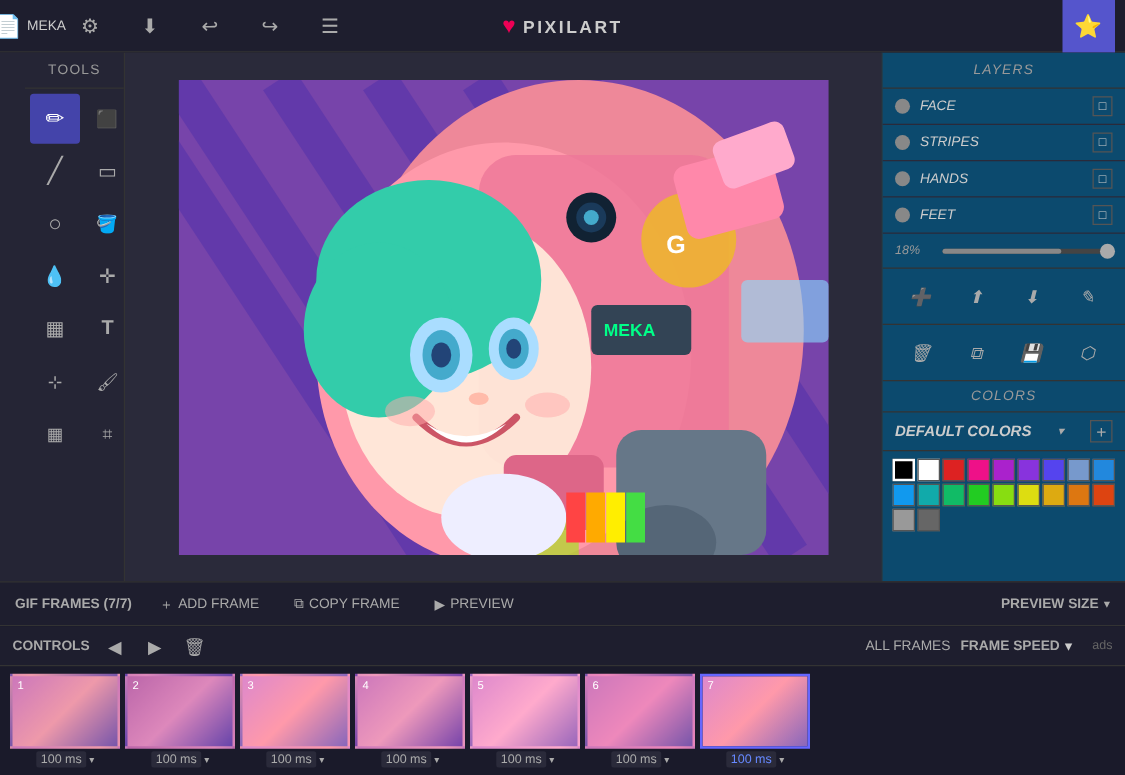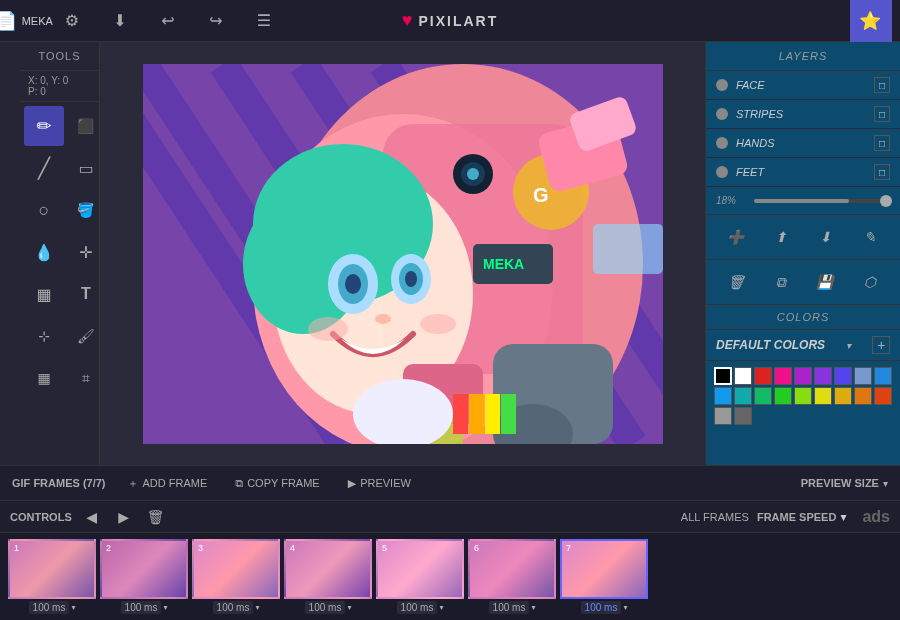--- a/index.html
+++ b/index.html
@@ -61,21 +61,21 @@
     .preview-size-caret { color: #aaa; font-size: 10px; }
 
     
     .frames-area { background: #1a1a2a; flex-shrink: 0; display: flex; flex-direction: column; }
     .frames-controls { height: 32px; background: #1e1e2e; display: flex; align-items: center; padding: 0 10px; gap: 8px; border-bottom: 1px solid #333; }
     .controls-label { font-size: 11px; color: #aaa; font-weight: bold; }
     .ctrl-btn { width: 24px; height: 24px; display: flex; align-items: center; justify-content: center; cursor: pointer; color: #aaa; font-size: 14px; }
     .all-frames-btn { margin-left: auto; font-size: 11px; color: #aaa; cursor: pointer; }
     .frame-speed-btn { display: flex; align-items: center; gap: 4px; cursor: pointer; }
     .frame-speed-label { font-size: 11px; color: #aaa; font-weight: bold; text-align: center; }
-    .ads-label { font-size: 16px; color: #666; margin-left: 8px; font-weight: bold; }
+    .ads-label { font-size: 10px; color: #666; margin-left: 8px; }
     .frames-strip { display: flex; padding: 6px 8px; gap: 4px; overflow-x: auto; }
     .frame-item { display: flex; flex-direction: column; align-items: center; gap: 2px; flex-shrink: 0; }
     .frame-thumb { width: 88px; height: 60px; background: #3a2a4a; cursor: pointer; border: 2px solid transparent; position: relative; overflow: hidden; }
     .frame-thumb.active { border-color: #6666ff; }
     .frame-num { position: absolute; top: 2px; left: 4px; font-size: 9px; color: #fff; }
     .frame-speed-row { display: flex; align-items: center; gap: 2px; }
     .frame-speed-val { font-size: 10px; color: #aaa; background: #2a2a3a; padding: 1px 4px; border-radius: 2px; }
     .frame-speed-caret { font-size: 8px; color: #aaa; }
 
     
@@ -105,24 +105,20 @@
     <span class="top-logo-heart">♥</span>
     <span class="top-logo-text">PIXILART</span>
   </div>
   <div class="top-star">⭐</div>
 </div>
 
 <div class="main">
 
   <div class="left-toolbar">
     <div class="toolbar-header">TOOLS</div>
-    <div class="coords">
-      <div>X: 0, Y: 0</div>
-      <div>P: 0</div>
-    </div>
     <div class="tool-grid">
       <div class="tool-btn active">✏</div>
       <div class="tool-btn" style="font-size:14px;">⬛</div>
       <div class="tool-btn" style="font-size:20px; line-height:1;">╱</div>
       <div class="tool-btn" style="font-size:16px;">▭</div>
       <div class="tool-btn" style="font-size:18px;">○</div>
       <div class="tool-btn" style="font-size:14px;">🪣</div>
       <div class="tool-btn" style="font-size:16px;">💧</div>
       <div class="tool-btn" style="font-size:16px;">✛</div>
       <div class="tool-btn" style="font-size:16px;">▦</div>

